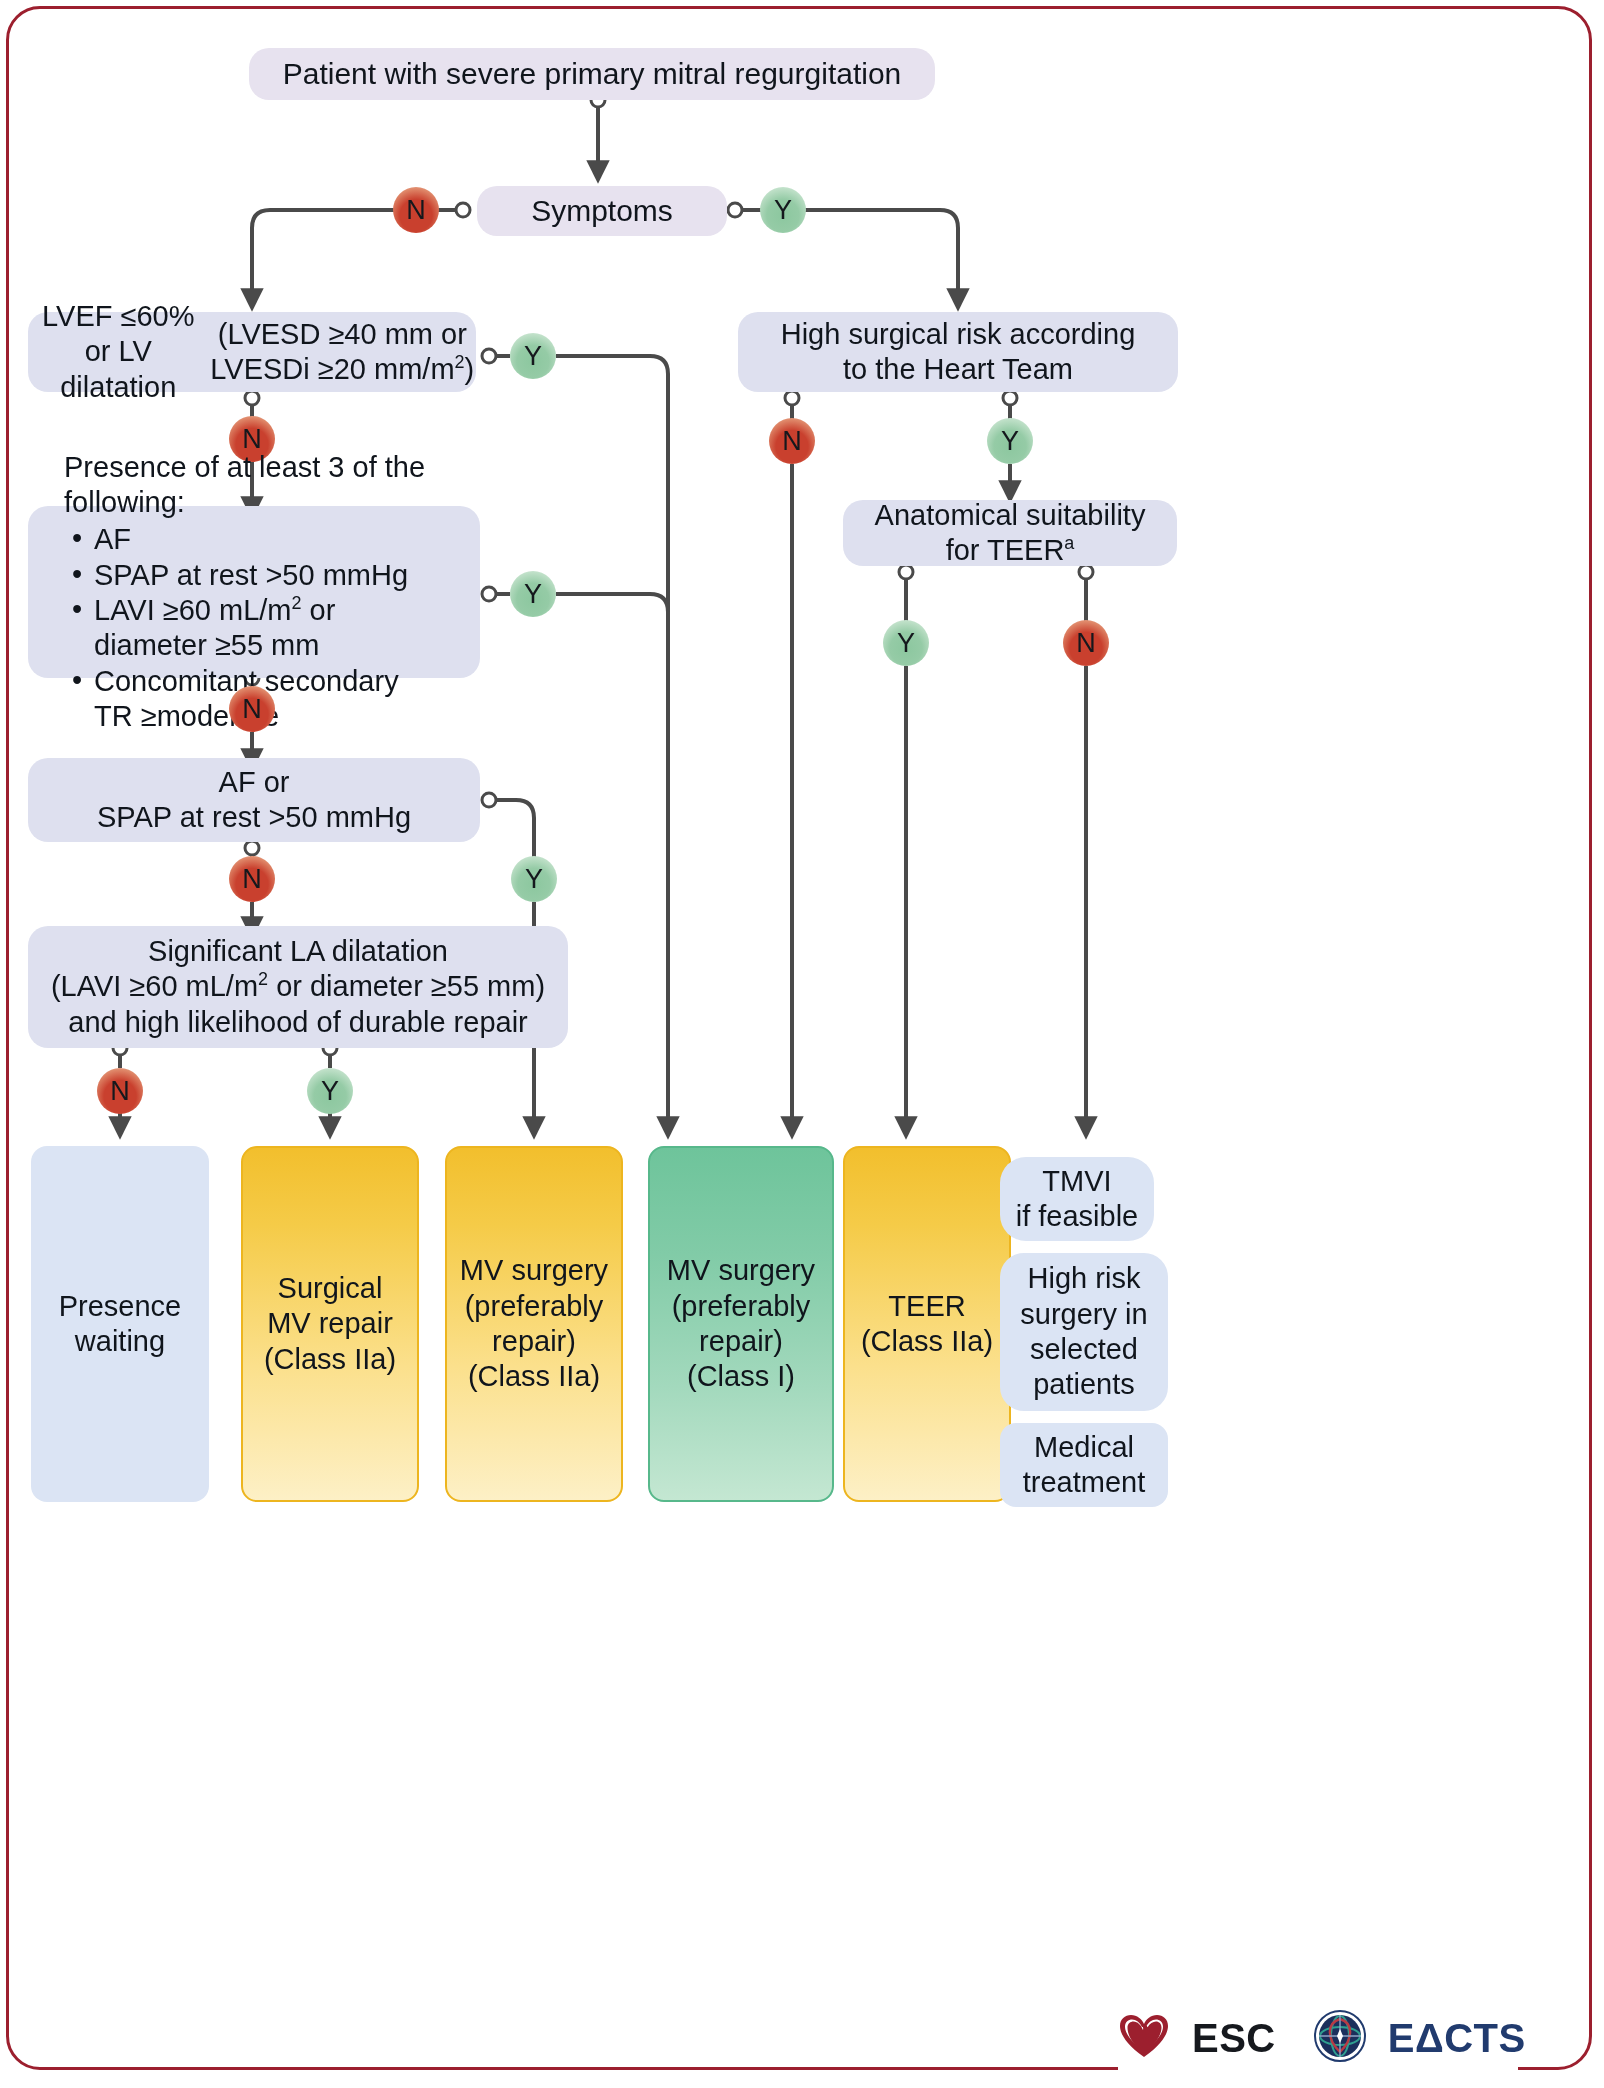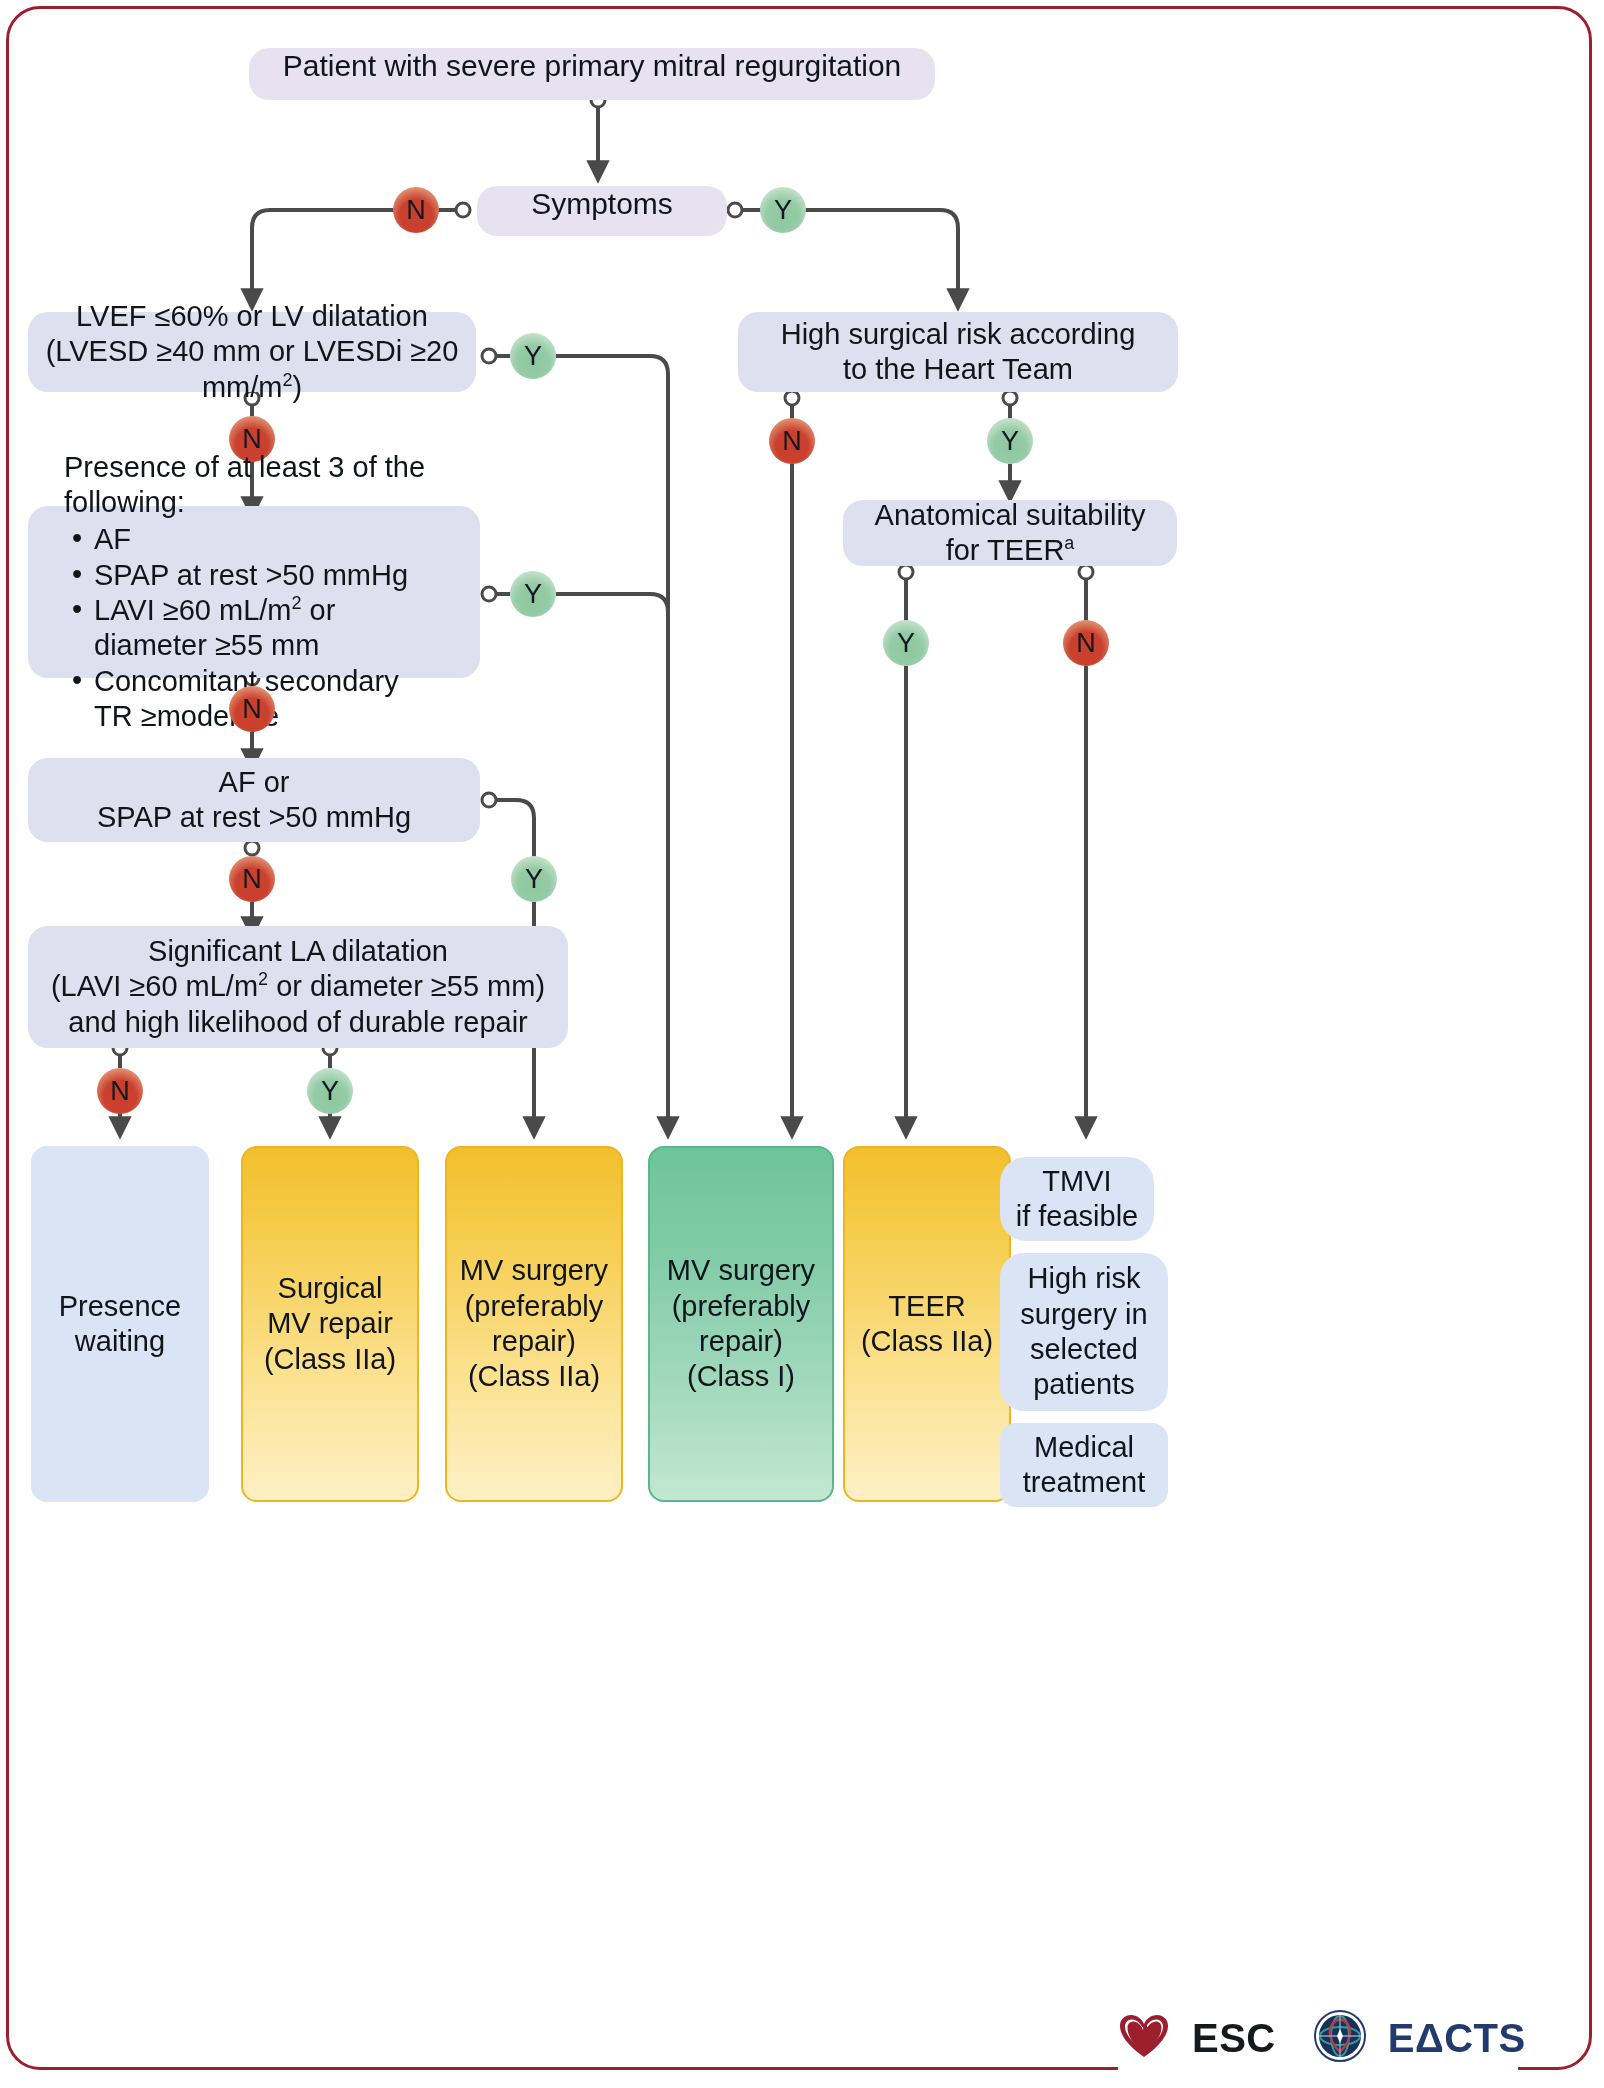--- a/index.html
+++ b/index.html
@@ -26,20 +26,21 @@
     background:#ffffff;
   }
   svg#wires{
     position:absolute;left:0;top:0;width:1604px;height:2088px;
     pointer-events:none;
   }
   .node{
     position:absolute;
     box-sizing:border-box;
     display:flex;
+    align-items:center;
     justify-content:center;
     text-align:center;
     border-radius:18px;
     color:#10151c;
     line-height:1.22;
   }
   .n-purple{background:#e7e2ef;}
   .n-lav{background:#dee0ef;}
   .n-blue{background:#dbe4f4;}
   .n-yellow{
@@ -171,21 +172,21 @@
     <span>Symptoms</span>
   </div>
 
   <div class="badge badge-n" style="left:393px;top:187px;">
     <span>N</span>
   </div>
   <div class="badge badge-y" style="left:760px;top:187px;">
     <span>Y</span>
   </div>
 
-  <div class="node n-lav f29" style="left:28px;top:312px;width:448px;height:80px;flex-direction:column;">
+  <div class="node n-lav f29" style="left:28px;top:312px;width:448px;height:80px;">
     <div>LVEF ≤60% or LV dilatation</div>
     <div>
       <span>(LVESD ≥40 mm or LVESDi ≥20 mm/m</span><sup>2</sup><span>)</span>
     </div>
   </div>
 
   <div class="badge badge-y" style="left:510px;top:333px;">
     <span>Y</span>
   </div>
   <div class="badge badge-n" style="left:229px;top:416px;">

